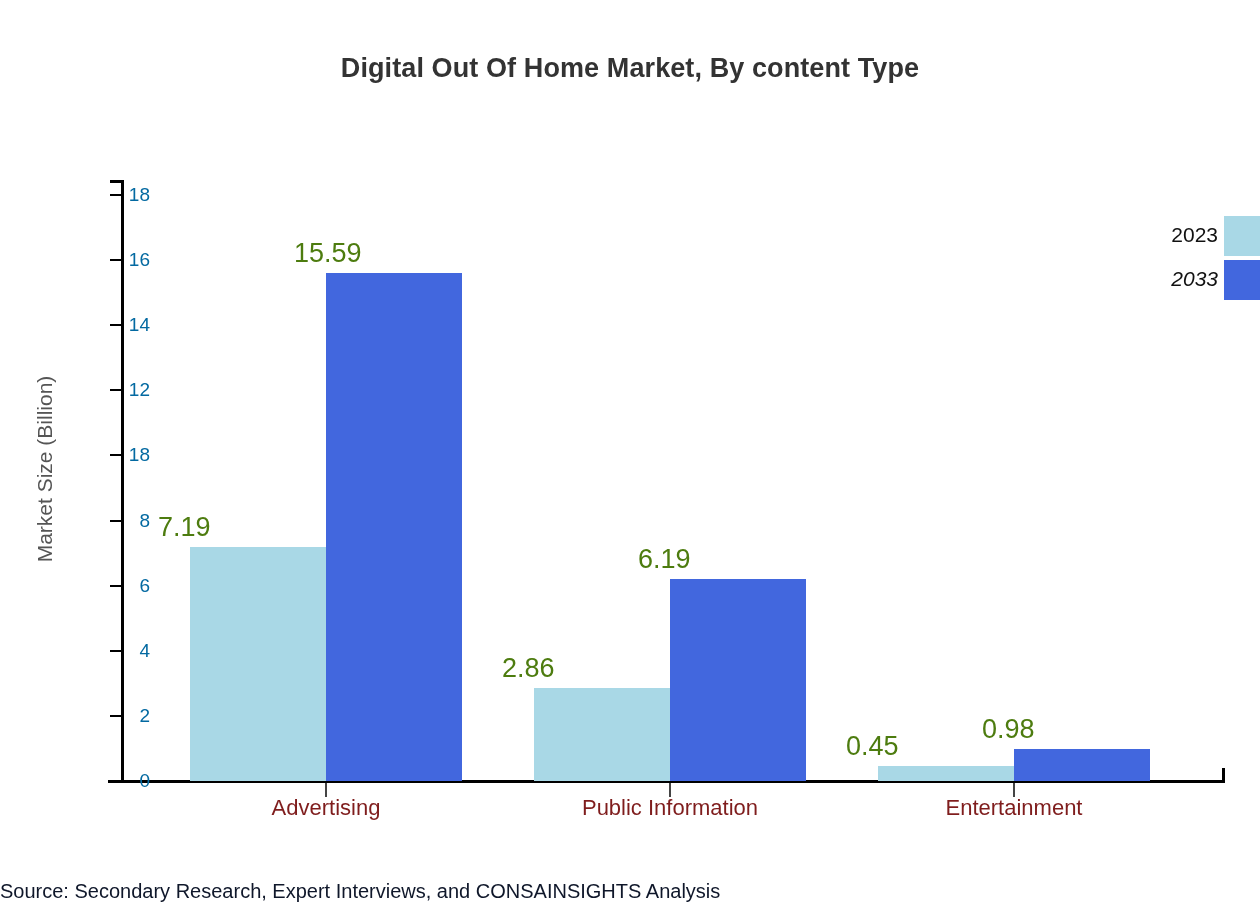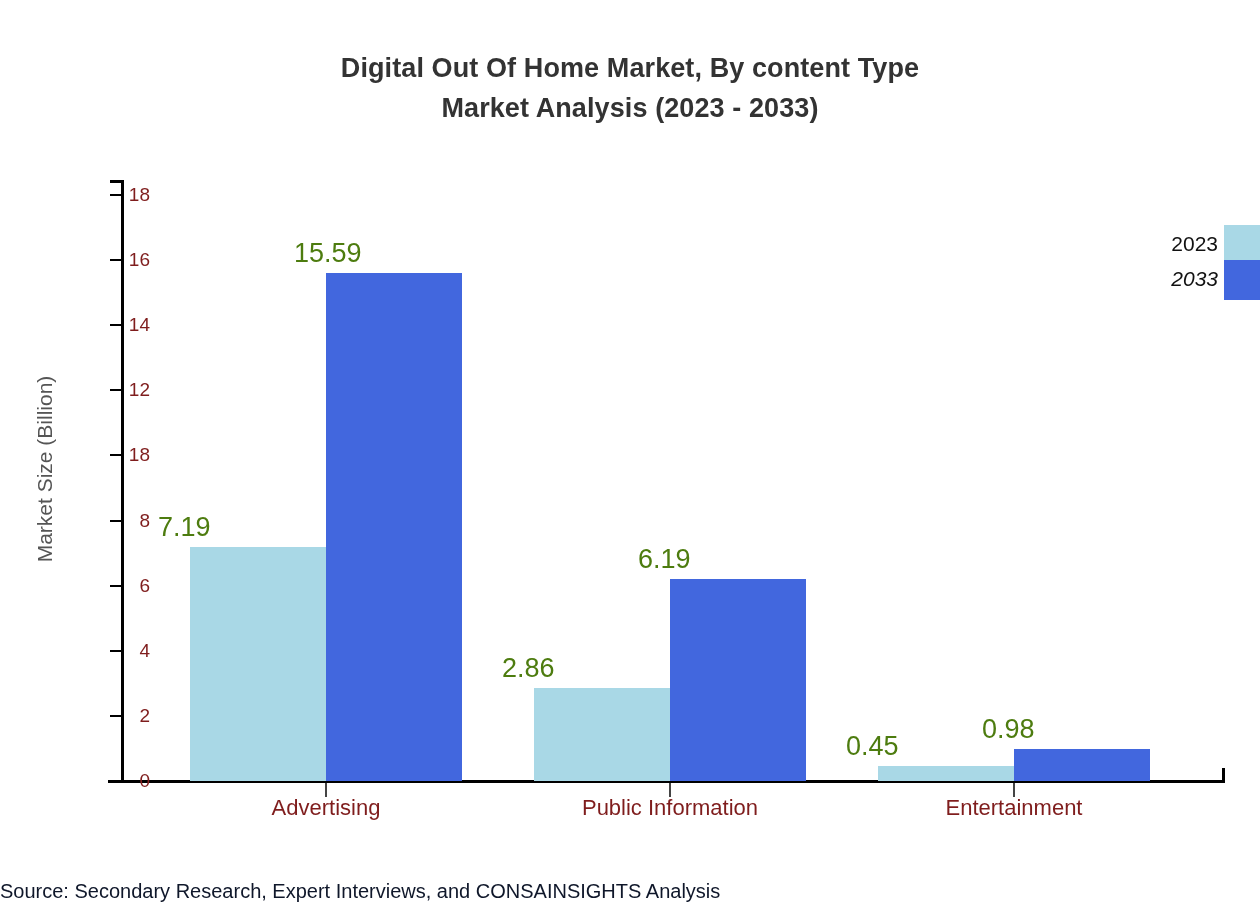--- a/index.html
+++ b/index.html
@@ -78,21 +78,21 @@
     width: 12px;
     height: 2px;
     background: #000000;
   }
   .y-tick-label {
     position: absolute;
     right: 1154px; 
     width: 60px;
     text-align: right;
     font-size: 19px;
-    color: #7f1d1d;
+    color: #0369a1;
     line-height: 19px;
   }
 
   .x-tick {
     position: absolute;
     top: 783px;
     width: 2px;
     height: 14px;
     background: #444444;
   }
@@ -139,21 +139,21 @@
     top: 216px;
     width: 130px;
     height: 96px;
   }
   .legend-row {
     position: absolute;
     left: 0;
     width: 130px;
     height: 44px;
   }
-  .legend-row.r0 { top: 0px; margin-top: 9px; }
+  .legend-row.r0 { top: 0px; }
   .legend-row.r1 { top: 44px; font-style: italic; }
   .legend-label {
     position: absolute;
     left: 0px;
     top: 7px;
     width: 88px;
     text-align: right;
     font-size: 21px;
     color: #111111;
     line-height: 24px;
@@ -178,21 +178,20 @@
     line-height: 26px;
   }
 </style>
 </head>
 <body>
 
 <div id="chart-root">
 
   <div class="chart-title">
     <span>Digital Out Of Home Market, By content Type</span>
-    <span class="line2">Market Analysis (2023 - 2033)</span>
   </div>
 
   <div class="axis-line" id="y-axis-spine"></div>
   <div class="axis-line" id="y-axis-top-cap"></div>
   <div class="axis-line" id="x-axis-spine"></div>
   <div class="axis-line" id="x-axis-right-cap"></div>
 
   <div id="y-axis-title">Market Size (Billion)</div>
 
   <div id="y-ticks-layer">

